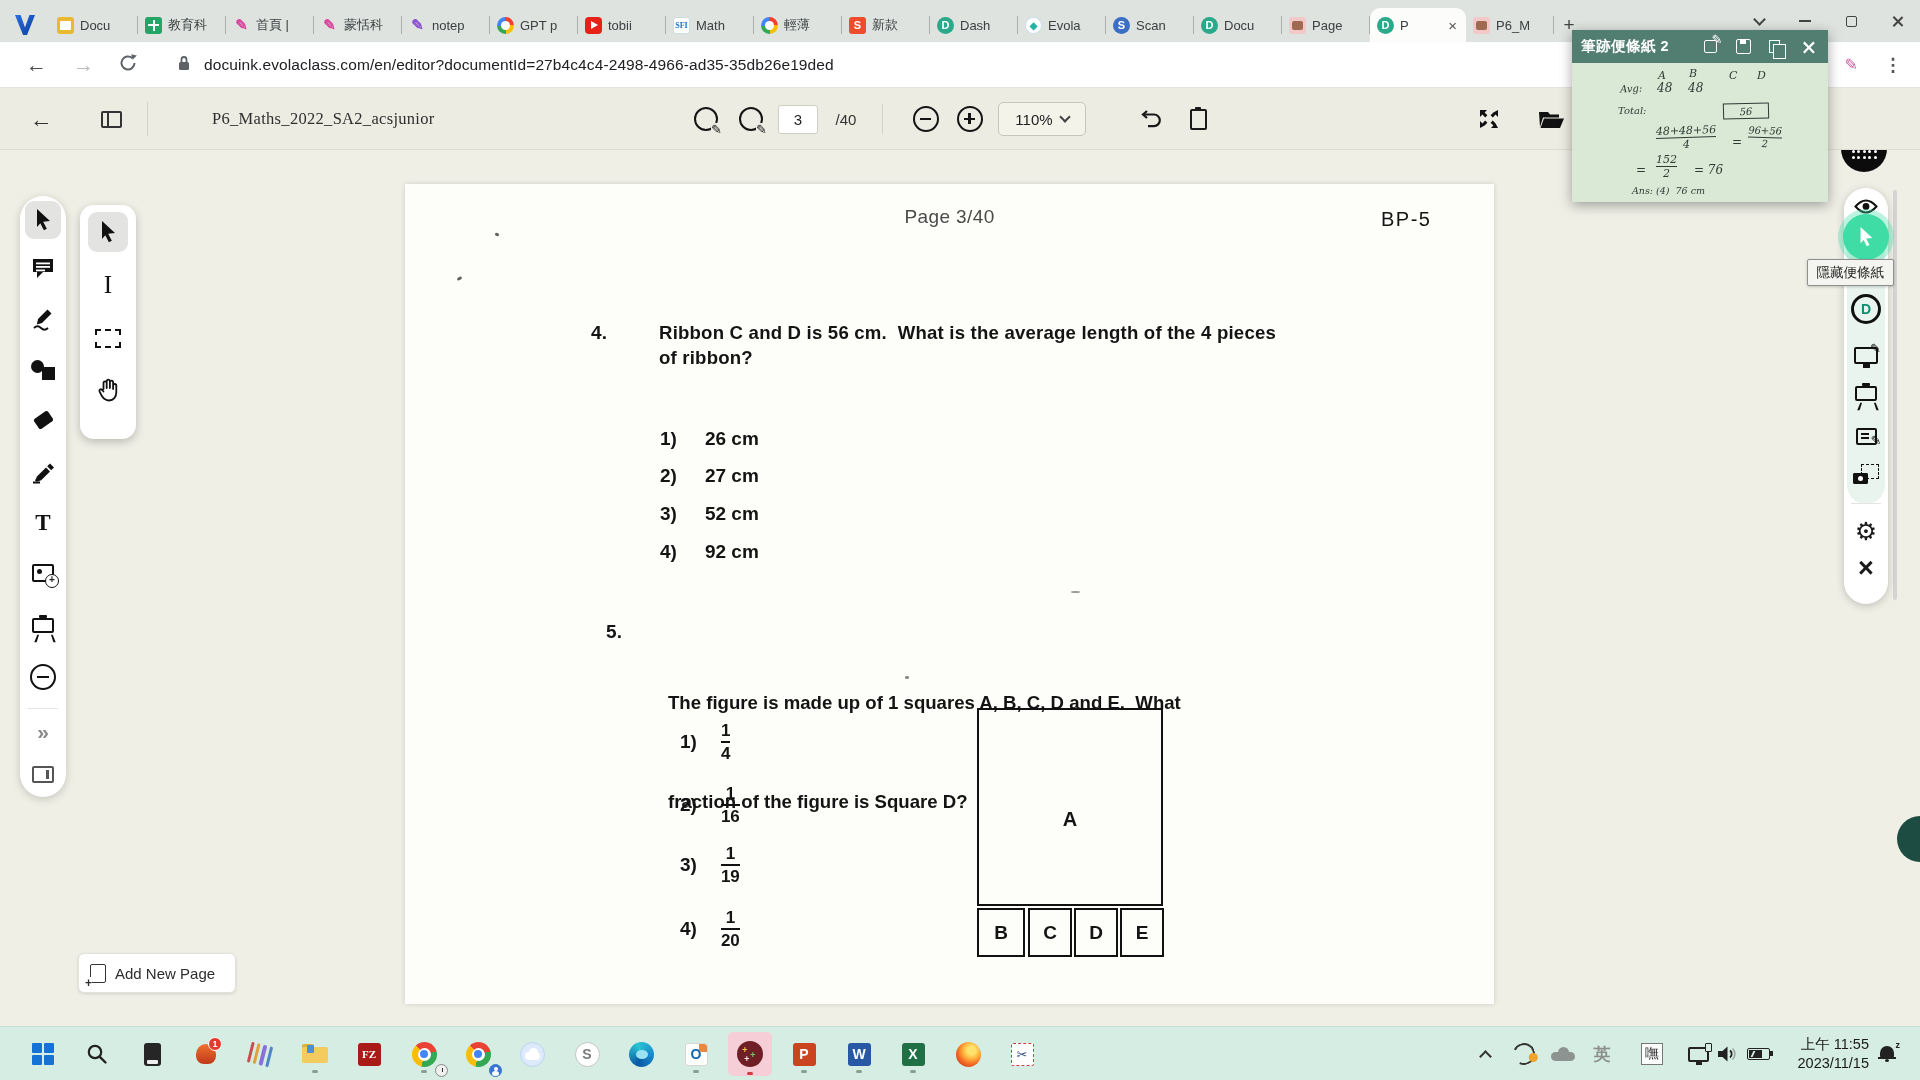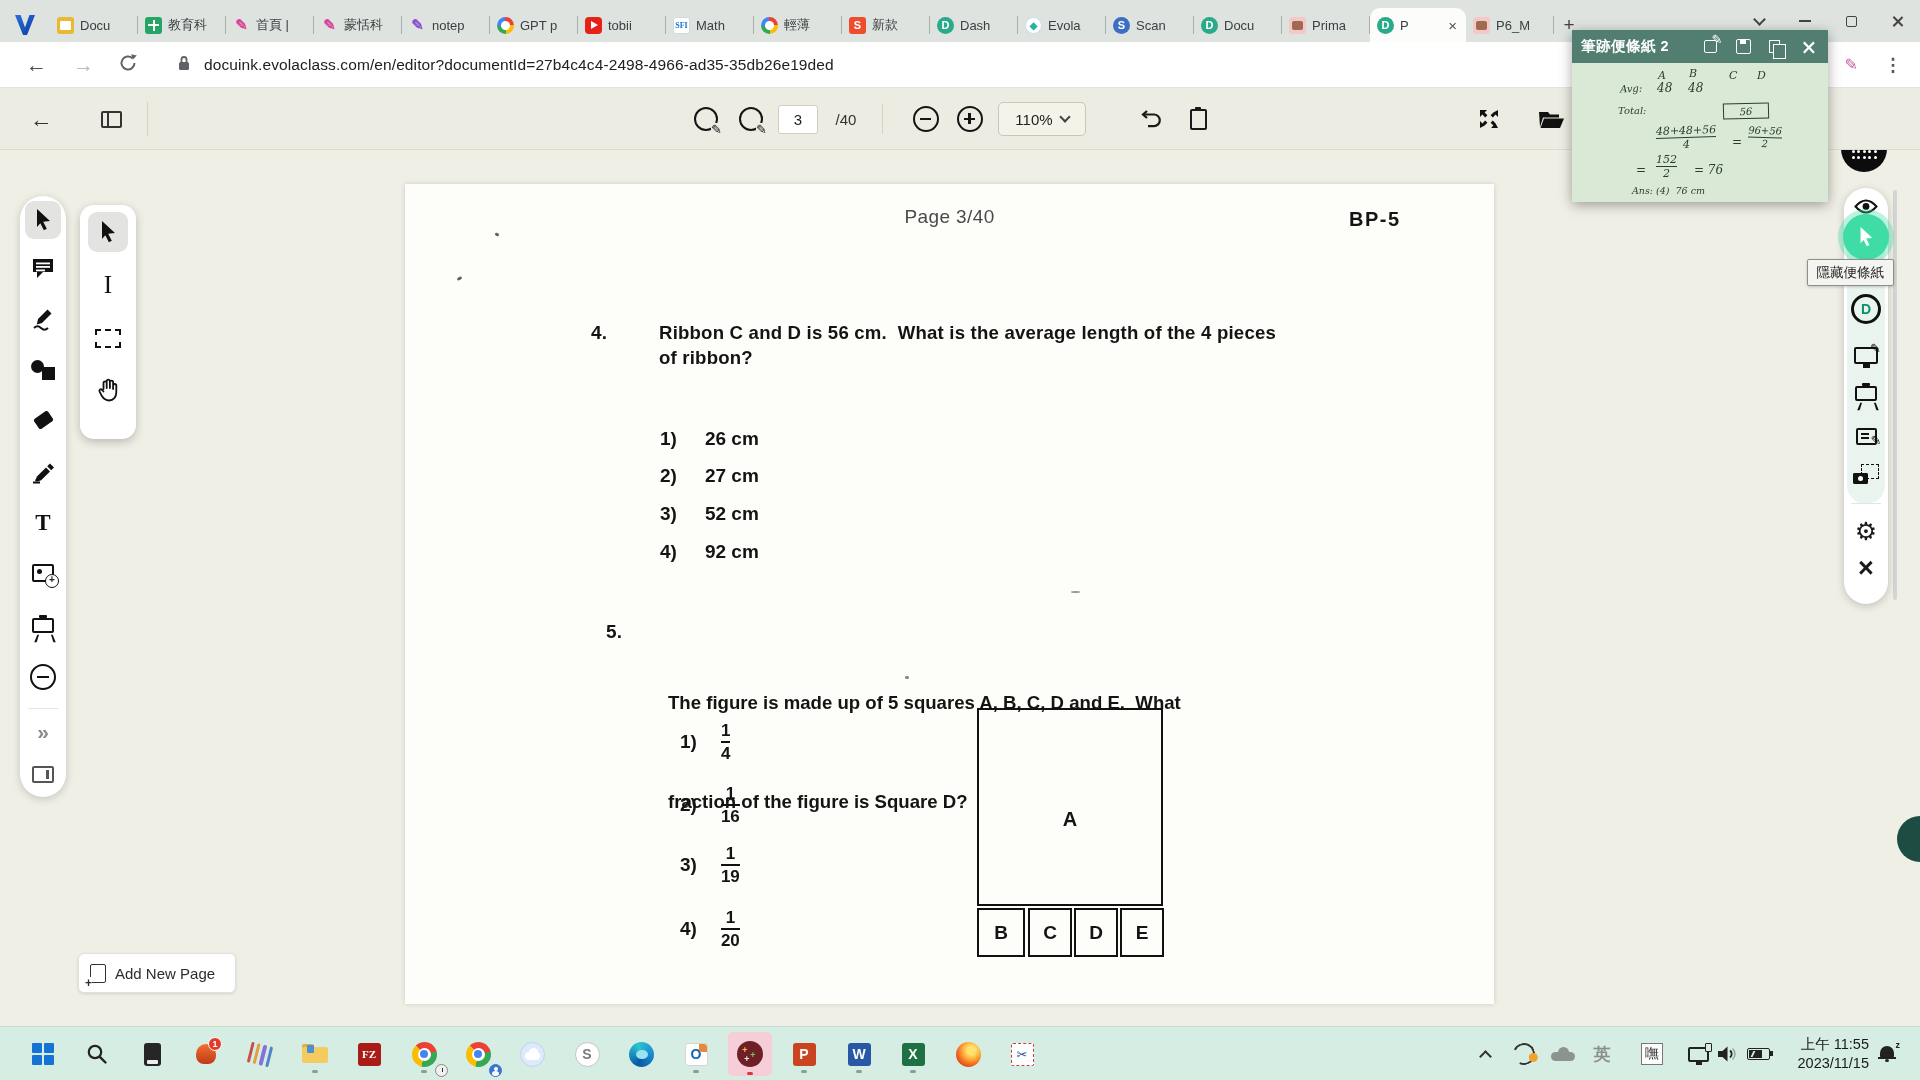--- a/index.html
+++ b/index.html
@@ -83,21 +83,21 @@
 .clip-g{width:17px;height:21px;border:2.2px solid #1a1a1a;border-radius:2px;position:relative}
 .clip-g:before{content:"";position:absolute;left:3.5px;top:-4px;width:6px;height:4px;background:#1a1a1a;border-radius:1px}
 #fullscr{left:1471px;width:36px}
 #openfold{left:1533px;width:36px}
 
 
 #main{position:absolute;top:150px;left:0;width:1920px;height:876px;background:#efefe6}
 #page{position:absolute;left:405px;top:34px;width:1089px;height:820px;background:#fdfdfa;box-shadow:0 0 5px rgba(0,0,0,.14);color:#141414}
 .scan{font-weight:600;letter-spacing:.2px;white-space:pre}
 #pagelabel{position:absolute;top:22px;left:0;right:0;text-align:center;font-size:19px;color:#4a4a4a;font-weight:400;letter-spacing:.4px}
-#bpcode{position:absolute;top:24px;left:944px;font-size:20px;font-weight:700;letter-spacing:1.5px}
+#bpcode{position:absolute;top:24px;left:976px;font-size:20px;font-weight:400;letter-spacing:1.5px}
 #q4num{position:absolute;left:186px;top:138px;font-size:19px;font-weight:700}
 #q4text{position:absolute;left:254px;top:137px;font-size:18.6px;line-height:24.6px}
 #q4opts{position:absolute;left:255px;top:244px}
 .q4row{position:absolute;display:flex;gap:28px;font-size:19px;font-weight:700;white-space:pre}
 #q5num{position:absolute;left:201px;top:437px;font-size:19px;font-weight:700}
 #q5text{position:absolute;left:263px;top:436px;font-size:18.6px;line-height:33px;font-weight:600;white-space:pre}
 .q5row{position:absolute;display:flex;align-items:center;gap:24px;font-size:19px;font-weight:700}
 .dfrac{display:flex;flex-direction:column;align-items:center;font-size:17px;line-height:1.05;font-weight:700}
 .dfrac .db{height:2px;background:#111;align-self:stretch;margin:1.5px 0}
 #fig{position:absolute;left:572px;top:524px;width:188px;height:248px}
@@ -305,21 +305,21 @@
   <div class="tab">
       <span class="ticon i-scan">S</span>
       <span class="tlabel">Scan</span>
     </div>
   <div class="tab">
       <span class="ticon i-dteal">D</span>
       <span class="tlabel">Docu</span>
     </div>
   <div class="tab">
       <span class="ticon i-prima"></span>
-      <span class="tlabel">Prima</span>
+      <span class="tlabel">Page</span>
     </div>
   <div class="tab active">
       <span class="ticon i-dteal">D</span>
       <span class="tlabel">P</span>
       <span class="tclose">×</span>
     </div>
   <div class="tab">
       <span class="ticon i-prima"></span>
       <span class="tlabel">P6_M</span>
     </div>
@@ -355,20 +355,21 @@
   <span id="extpen">✎</span>
   <span id="moredots">⋮</span>
 </div>
 
 <div id="etoolbar">
   <div class="et" id="backarrow">←</div>
   <div class="et" id="paneltog">
       <div class="paneltog-g"></div>
     </div>
   <div id="tdiv1"></div>
+  <div class="et" id="dtitle">P6_Maths_2022_SA2_acsjunior</div>
   <div class="et annot" id="annot1">
       <div class="c"></div>
     </div>
   <div class="et annot" id="annot2">
       <div class="c"></div>
     </div>
   <div class="et" id="pgbox">
       <input id="pginput" value="3" style="">
     </div>
   <div class="et" id="pgtotal">/40</div>
@@ -421,21 +422,21 @@
     </div>
     <div id="q4opts">
       <div class="q4row" style="top:0"><span>1)</span><span>26 cm</span></div>
       <div class="q4row" style="top:37px"><span>2)</span><span>27 cm</span></div>
       <div class="q4row" style="top:75px"><span>3)</span><span>52 cm</span></div>
       <div class="q4row" style="top:113px"><span>4)</span><span>92 cm</span></div>
     </div>
 
     <div id="q5num" class="scan">5.</div>
     <div id="q5text">
-      <div>The figure is made up of 5 squares A, B, C, D and E.  What</div>
+      <div>The figure is made up of 1 squares A, B, C, D and E.  What</div>
       <div>fraction of the figure is Square D?</div>
     </div>
 
     <div class="q5row" style="left:275px;top:538px">
         <span>1)</span>
         <span class="dfrac">
           <span>1</span>
           <span class="db"></span>
           <span>4</span>
         </span>

